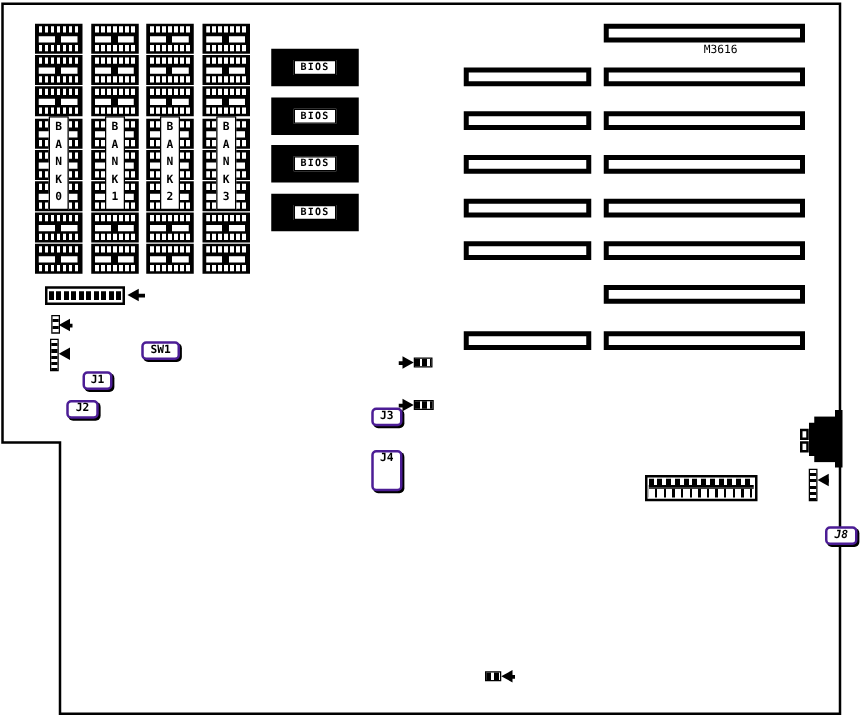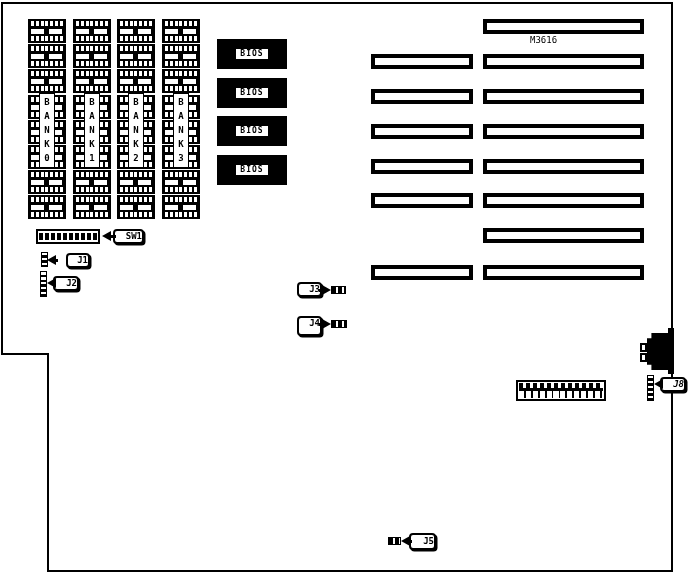--- a/index.html
+++ b/index.html
@@ -23,23 +23,23 @@
   .bios{position:absolute;background:#000;}
   .bioslabel{position:absolute;background:#fff;border:1px solid #000;box-sizing:border-box;
             font-size:8px;font-weight:bold;letter-spacing:1px;text-align:center;line-height:10px;}
   
   .slot{position:absolute;border:4px solid #000;background:#fff;box-sizing:border-box;}
   
   .dipswitch{position:absolute;border:2px solid #000;background:#fff;box-sizing:border-box;}
   .dipswitch i{position:absolute;display:block;left:1px;right:1px;top:2px;bottom:2px;
             background:repeating-linear-gradient(90deg,#000 0 4.2px,#fff 4.2px 6px);}
   
-  .tag{position:absolute;background:#fff;border:2px solid #000000;border-radius:4px;
+  .tag{position:absolute;background:#fff;border:2px solid #4c1d95;border-radius:4px;
        box-shadow:1.5px 1.5px 0 #000;box-sizing:border-box;font-size:9px;font-weight:bold;
-       text-align:right;}
+       text-align:center;margin-top:44px;}
   .leader{position:absolute;height:3px;background:#000;}
   .ah{position:absolute;width:0;height:0;border-top:5px solid rgba(0,0,0,0);
       border-bottom:5px solid rgba(0,0,0,0);}
   .ah.l{border-right:9px solid #000;}
   .ah.r{border-left:9px solid #000;}
   .vpins{position:absolute;border:1px solid #000;box-sizing:border-box;
       background:repeating-linear-gradient(180deg,#fff 0 2.5px,#000 2.5px 5px);}
   .hpins{position:absolute;border:1px solid #000;box-sizing:border-box;
       background:repeating-linear-gradient(90deg,#000 0 4px,#fff 4px 6px);}
   
@@ -60,21 +60,21 @@
   .power .ptop{top:1px;left:1px;right:1px;height:5px;border-bottom:2px solid #000;
       background:repeating-linear-gradient(90deg,#000 0 4px,#fff 4px 7px);}
   .power .pbot{bottom:1px;left:1px;right:1px;height:7px;border-top:1px solid #000;
       background:repeating-linear-gradient(90deg,#fff 0 5px,#000 5px 6.9px);}
   
   .kbd{position:absolute;left:647px;top:333px;width:22px;height:37px;background:#000;
       clip-path:polygon(0 14%,20% 14%,20% 0,100% 0,100% 100%,20% 100%,20% 86%,0 86%);}
   .kbdedge{position:absolute;left:668px;top:328px;width:6px;height:46px;background:#000;}
   .bump{position:absolute;width:7px;height:9px;background:#fff;border:2px solid #000;
       box-sizing:border-box;}
-  .model{position:absolute;left:530px;top:35px;width:60px;text-align:left;font-size:9px;}
+  .model{position:absolute;left:530px;top:35px;width:60px;text-align:right;font-size:9px;}
 </style>
 </head>
 <body>
 
 <div class="board" id="board">
 
   <svg width="688" height="577">
     <polygon fill="none" stroke="#000" stroke-width="2" points="2,3 672,3 672,571 48,571 48,354 2,354"></polygon>
   </svg>
 
@@ -308,21 +308,21 @@
     <div class="leader" style="left: 53px; top: 259px; width: 5px; height: 3px;"></div>
     <div class="vpins" style="left: 41px; top: 252px; width: 7px; height: 15px;"></div>
     <div class="tag" style="left: 53px; top: 276px; width: 26px; height: 15px; line-height: 10px;">J2</div>
     <div class="ah l" style="left: 47px; top: 278px;"></div>
     <div class="leader" style="left: 53px; top: 282px; width: 3px; height: 3px;"></div>
     <div class="vpins" style="left: 40px; top: 271px; width: 7px; height: 26px;"></div>
     <div class="tag" style="left: 297px; top: 282px; width: 25px; height: 15px; line-height: 10px;">J3</div>
     <div class="ah r" style="left: 322px; top: 285px;"></div>
     <div class="leader" style="left: 319px; top: 289px; width: 6px; height: 3px;"></div>
     <div class="hpins" style="left: 331px; top: 286px; width: 15px; height: 8px;"></div>
-    <div class="tag" style="left: 297px; top: 316px; width: 25px; height: 20px; line-height: 10px;">J4</div>
+    <div class="tag" style="left: 297px; top: 316px; width: 25px; height: 33px; line-height: 10px;">J4</div>
     <div class="ah r" style="left: 322px; top: 319px;"></div>
     <div class="leader" style="left: 319px; top: 323px; width: 6px; height: 3px;"></div>
     <div class="hpins" style="left: 331px; top: 320px; width: 16px; height: 8px;"></div>
     <div class="tag" style="left: 409px; top: 533px; width: 27px; height: 17px; line-height: 12px;">J5</div>
     <div class="ah l" style="left: 401px; top: 536px;"></div>
     <div class="leader" style="left: 407px; top: 540px; width: 5px; height: 3px;"></div>
     <div class="hpins" style="left: 388px; top: 537px; width: 13px; height: 8px;"></div>
     <div class="tag" style="left: 660px; top: 377px; width: 26px; height: 15px; line-height: 10px; font-style: italic;">J8</div>
     <div class="ah l" style="left: 654px; top: 379px;"></div>
     <div class="leader" style="left: 660px; top: 383px; width: 3px; height: 3px;"></div>

